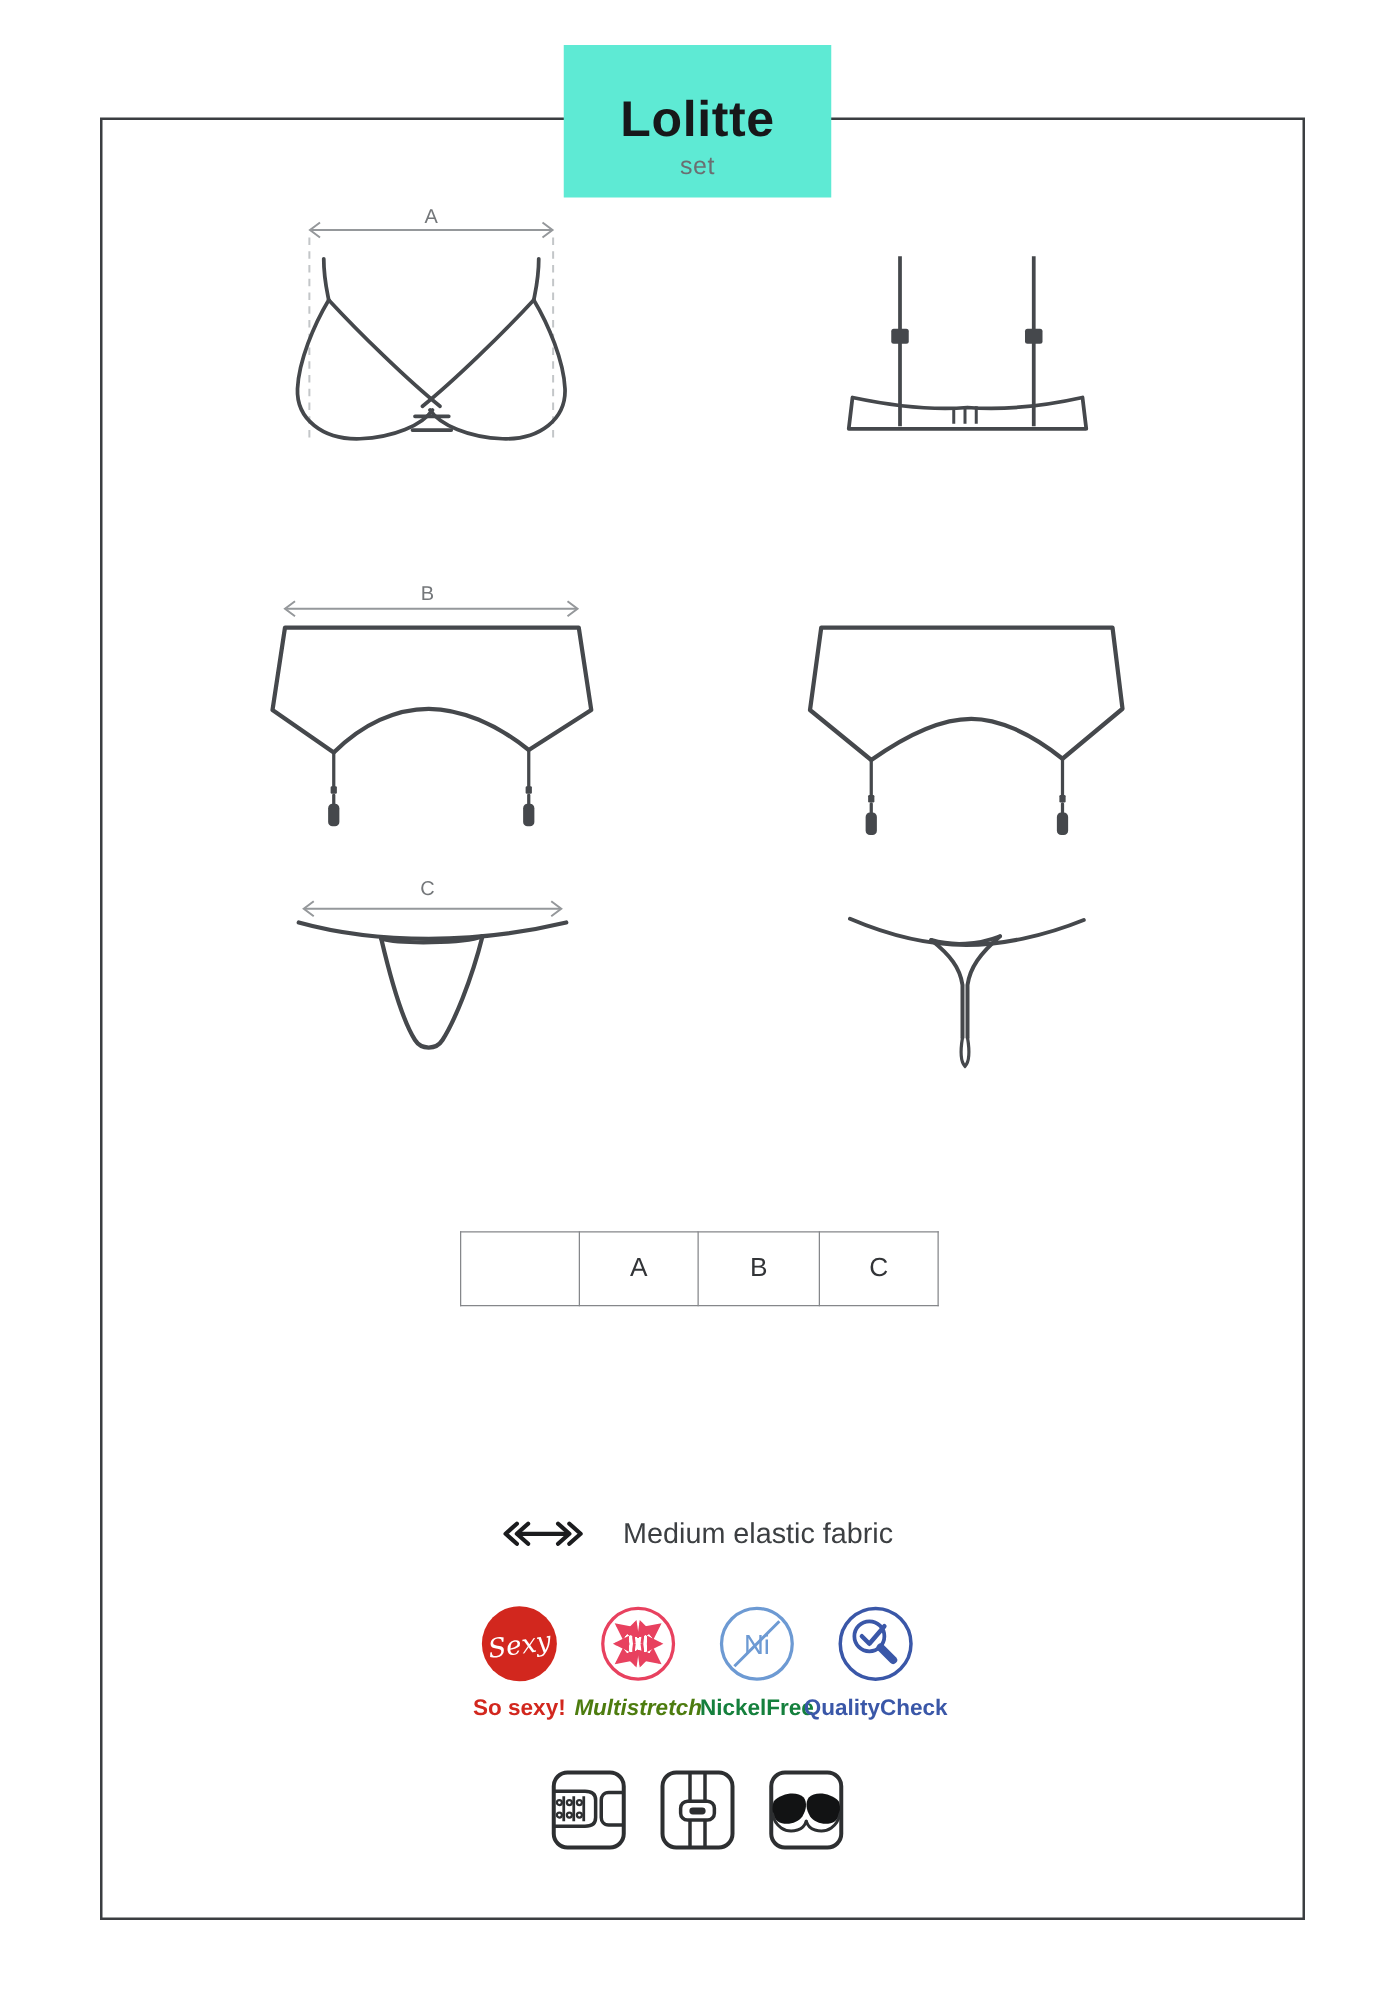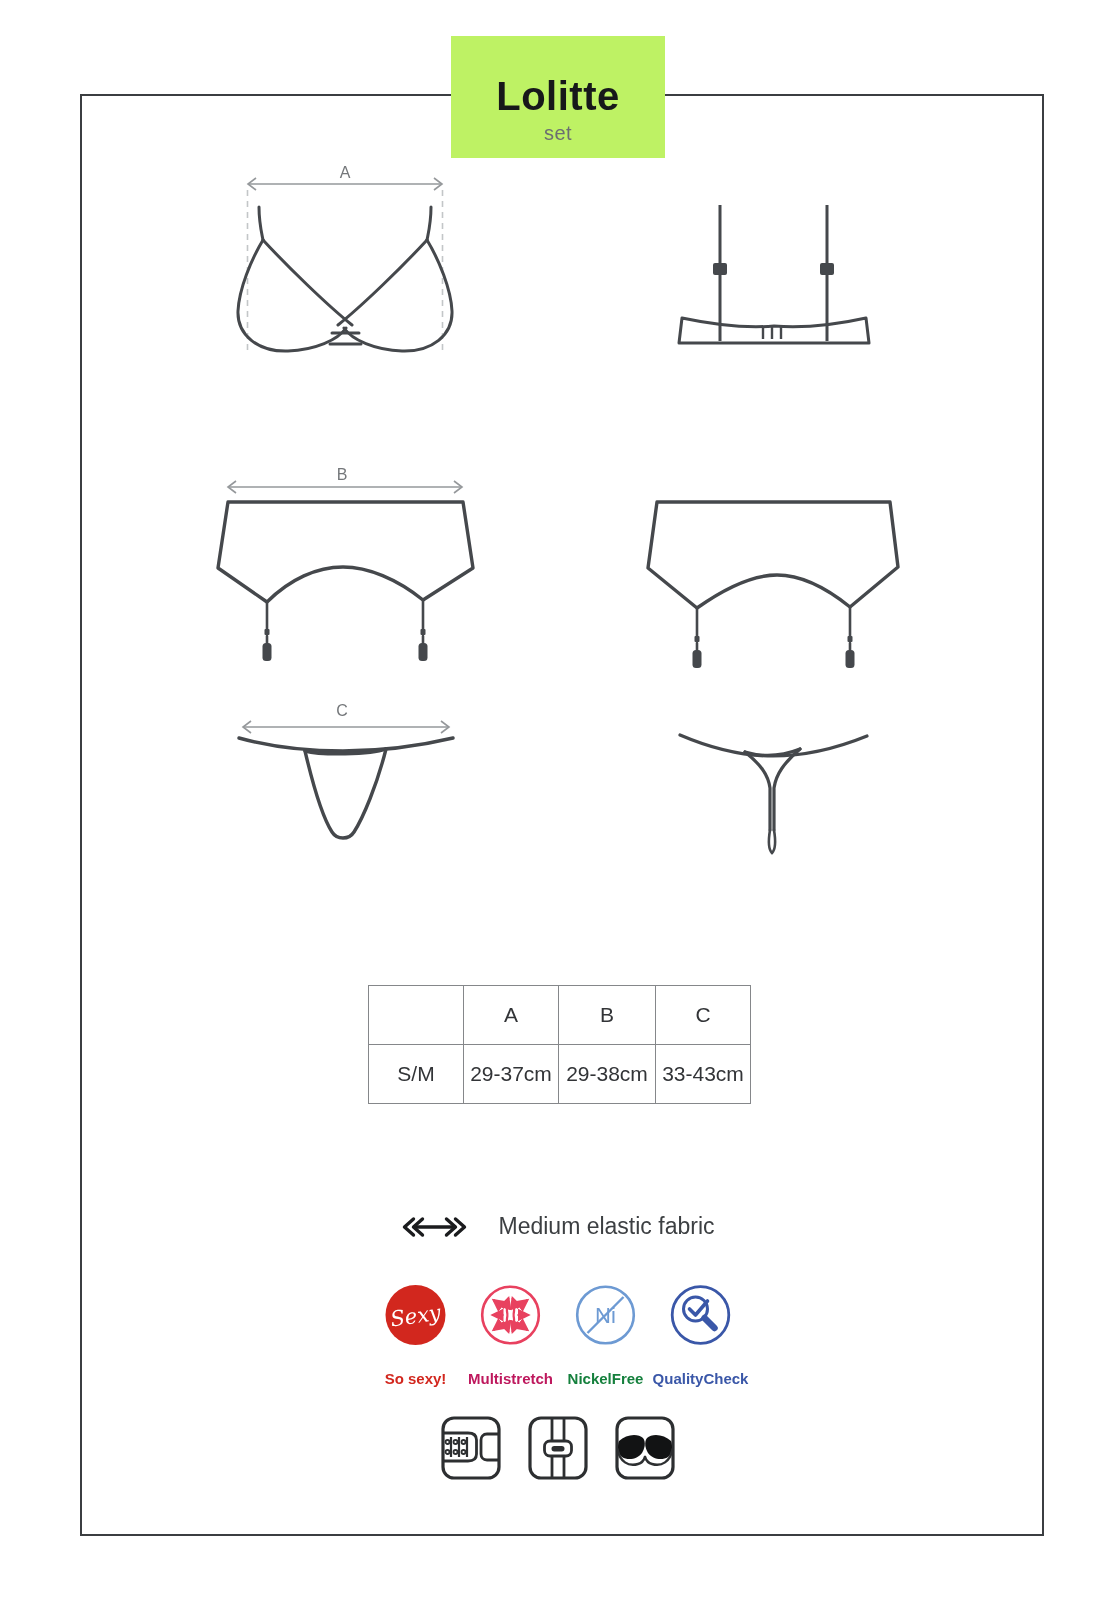--- a/index.html
+++ b/index.html
@@ -2,34 +2,34 @@
 <html><head>
 <meta charset="utf-8">
 <style>
   html,body{margin:0;padding:0;background:#ffffff;}
   .page{position:relative;width:1116px;height:1600px;background:#ffffff;overflow:hidden;
         font-family:"Liberation Sans",sans-serif;}
   .page-border{position:absolute;left:80px;top:94px;width:960px;height:1438px;
         border:2px solid #3b3e41;background:transparent;}
   .abs{position:absolute;}
   .title-box{position:absolute;left:50%;top:36px;transform:translateX(-50%);
-        width:214px;height:122px;background:#bef264;text-align:center;z-index:5;}
+        width:214px;height:122px;background:#5eead4;text-align:center;z-index:5;}
   .title{margin:0;padding-top:40px;font-size:40px;line-height:1;font-weight:600;
         letter-spacing:.5px;color:#17181a;}
   .subtitle{margin:6px 0 0 0;font-size:20px;color:#6b6e71;letter-spacing:.5px;}
   .size-table{position:absolute;left:368px;top:985px;border-collapse:collapse;table-layout:fixed;}
   .size-table td{border:1.5px solid #85878a;text-align:center;vertical-align:middle;
         font-size:21px;color:#323437;height:56px;}
   .fabric-note{position:absolute;left:50%;top:1213px;transform:translateX(-50%);
         display:flex;align-items:center;gap:31px;}
   .fabric-note .txt{font-size:23px;color:#3c3f42;}
   .features{position:absolute;left:50%;top:1284px;transform:translateX(-50%);
         display:flex;gap:3px;}
   .feature{width:92px;display:flex;flex-direction:column;align-items:center;}
-  .feature-label{margin-top:24px;font-size:15px;font-weight:bold;white-space:nowrap;}
+  .feature-label{margin-top:10px;font-size:18px;font-weight:bold;white-space:nowrap;}
   .care-row{position:absolute;left:50%;top:1415px;transform:translateX(-50%);
         display:flex;gap:25px;}
   svg{display:block;}
 </style>
 </head>
 <body>
 
 <div class="page">
 
   <div class="page-border"></div>
@@ -132,26 +132,20 @@
         <col style="width:95px">
         <col style="width:97px">
         <col style="width:95px">
       </colgroup>
     <tbody>
         <tr>
       <td></td>
       <td>A</td>
       <td>B</td>
       <td>C</td>
-    </tr>
-    <tr>
-      <td>S/M</td>
-      <td>29-37cm</td>
-      <td>29-38cm</td>
-      <td>33-43cm</td>
     </tr>
   </tbody>
     </table>
 
   <div class="fabric-note">
     <svg width="66" height="22" viewBox="0 0 66 22">
       <g stroke="#1b1c1e" stroke-width="3.4" fill="none" stroke-linecap="round" stroke-linejoin="round">
         <line x1="15" y1="11" x2="51" y2="11"></line>
         <path d="M21,3 L12,11 L21,19"></path>
         <path d="M12,3 L3,11 L12,19"></path>
@@ -186,21 +180,21 @@
           <path d="M34,31 C35,26 35,20 33,14" marker-end="url(#ahp)"></path>
           <path d="M34,31 C35,36 35,42 33,48" marker-end="url(#ahp)"></path>
           <path d="M25,24 C21,21 18,19 14,16" marker-end="url(#ahp)"></path>
           <path d="M24,31 L13,31" marker-end="url(#ahp)"></path>
           <path d="M25,38 C21,41 18,43 14,46" marker-end="url(#ahp)"></path>
           <path d="M37,24 C41,21 44,19 48,16" marker-end="url(#ahp)"></path>
           <path d="M38,31 L49,31" marker-end="url(#ahp)"></path>
           <path d="M37,38 C41,41 44,43 48,46" marker-end="url(#ahp)"></path>
         </g>
       </svg>
-      <div class="feature-label" style="color: #be185d;">Multistretch</div>
+      <div class="feature-label" style="color: #4d7c0f; font-style: italic;">Multistretch</div>
     </div>
 
     <div class="feature">
       <svg width="62" height="62" viewBox="0 0 62 62">
         <circle cx="31" cy="31" r="28.3" fill="none" stroke="#6d9ad3" stroke-width="2.6"></circle>
         <text x="31" y="39" text-anchor="middle" font-family="Liberation Sans, sans-serif" font-size="22" fill="#6d9ad3">Ni</text>
         <line x1="13" y1="49" x2="49" y2="13" stroke="#6d9ad3" stroke-width="2.4"></line>
       </svg>
       <div class="feature-label" style="color: #15803d;">NickelFree</div>
     </div>

